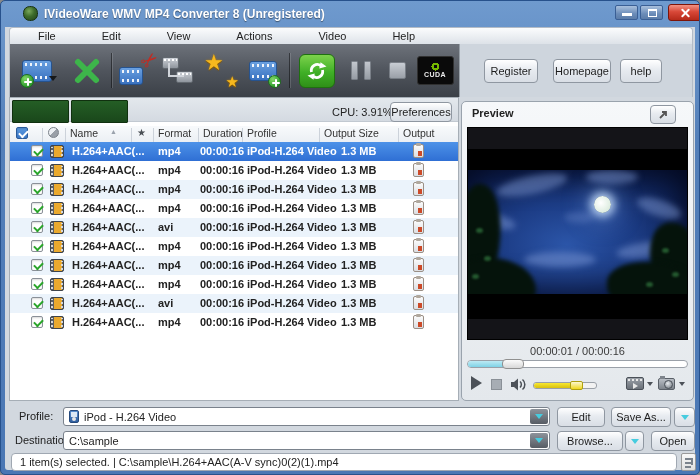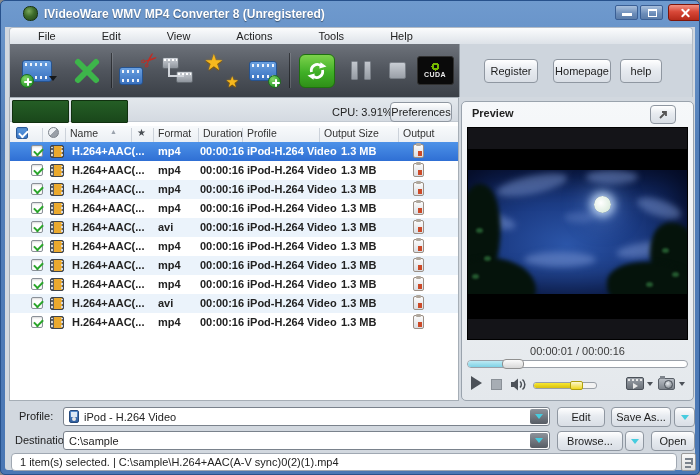--- a/index.html
+++ b/index.html
@@ -188,21 +188,21 @@
       </div>
   </div>
 
   <div class="content">
 
     <div class="menubar">
       <span>File</span>
       <span>Edit</span>
       <span>View</span>
       <span>Actions</span>
-      <span>Tools</span>
+      <span>Video</span>
       <span>Help</span>
     </div>
 
     <div class="toolzone">
       <div class="tooldark">
         <div class="tbi" style="left:6px;">
           <div class="film" style="width:30px;height:22px;"></div>
           <div class="plus" style="left:4px;bottom:3px;"></div>
           <i class="caret-dn" style="position:absolute;right:1px;bottom:10px;"></i>
         </div>

